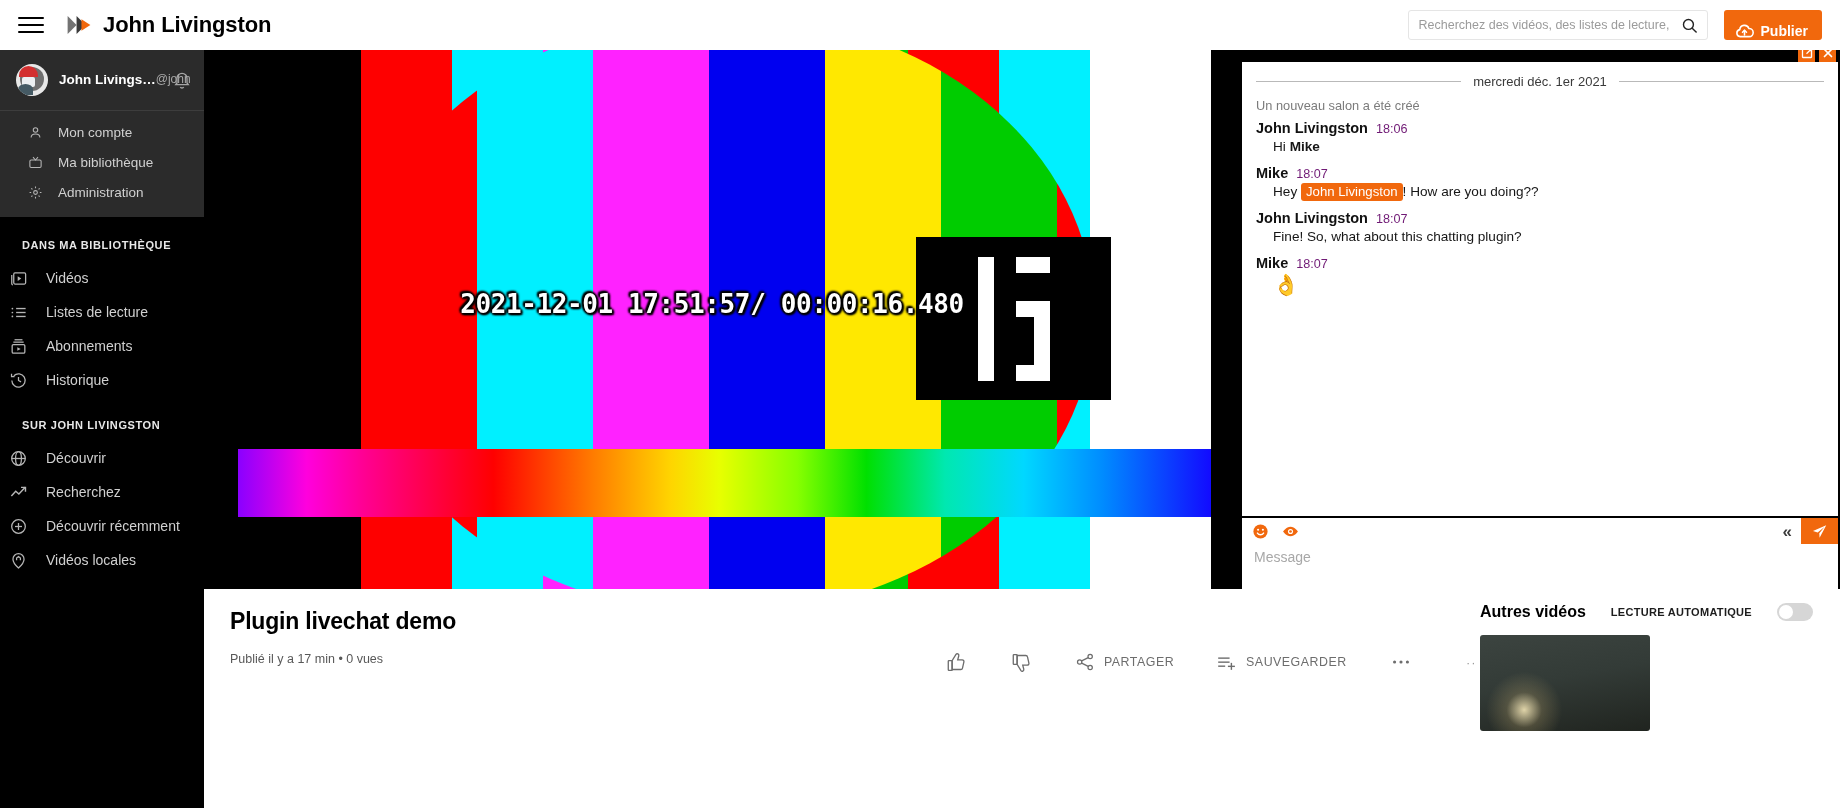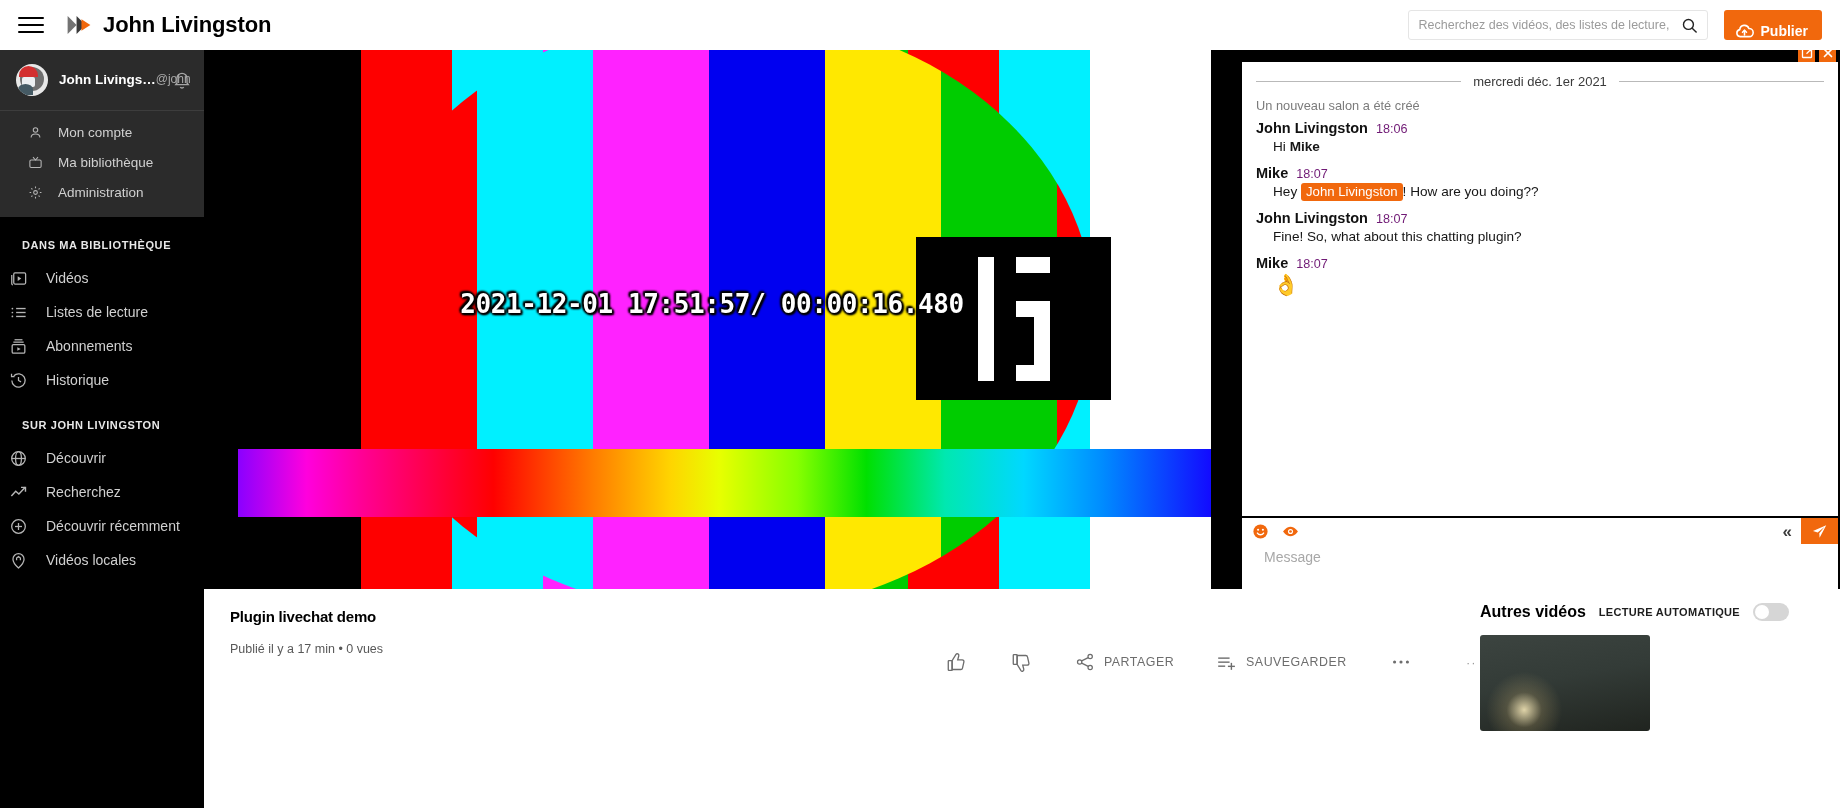--- a/index.html
+++ b/index.html
@@ -182,45 +182,45 @@
     margin-left: auto; color: #3b3b3b; font-size: 17px; font-weight: bold;
     padding: 0 9px; cursor: pointer; line-height: 1;
   }
   .send-btn {
     width: 37px; height: 26px; background: #F1680D; border: none;
     display: flex; align-items: center; justify-content: center; cursor: pointer;
   }
   .chat-textarea {
     width: 100%; height: 44px; border: none; outline: none; resize: none;
     font-family: "Liberation Sans", sans-serif; font-size: 14px;
-    color: #333; padding: 5px 10px 0 22px; background: transparent;
+    color: #333; padding: 5px 10px 0 12px; background: transparent;
   }
   .chat-textarea::placeholder { color: #a8a8a8; }
 
   
   .below {
     position: absolute; left: 204px; top: 589px; width: 1636px; height: 219px;
     background: #fff; z-index: 15;
   }
   .video-meta { position: absolute; left: 26px; top: 19px; }
-  .video-title { font-size: 15px; font-weight: bold; color: #000; letter-spacing:-0.2px; }
+  .video-title { font-size: 23px; font-weight: bold; color: #000; letter-spacing:-0.2px; }
   .video-sub { font-size: 12.5px; color: #585858; padding-top: 17px; }
 
   .actions {
     position: absolute; left: 720px; top: 62px;
     display: flex; align-items: center; gap: 0;
   }
   .act { display:flex; align-items:center; gap: 9px; color:#6d6d6d; cursor:pointer;
     padding: 0 21px; font-size: 12.4px; letter-spacing: 0.5px; }
   .act-icon-only { padding: 0 22px; }
 
   .others {
     position: absolute; right: 20px; top: 14px; width: 340px;
   }
-  .others-head { display: flex; align-items: center; gap: 13px; }
+  .others-head { display: flex; align-items: center; gap: 25px; }
   .others-title { font-size: 16px; font-weight: bold; color: #000; }
   .others-auto { font-size: 11px; font-weight: bold; color: #1d1d1d; letter-spacing: 0.3px; }
   .toggle {
     width: 36px; height: 18px; border-radius: 9px; background: #d6d6d6;
     position: relative; cursor: pointer; flex: 0 0 36px;
   }
   .toggle .knob {
     position: absolute; left: 2px; top: 2px; width: 14px; height: 14px;
     border-radius: 50%; background: #fff;
   }

